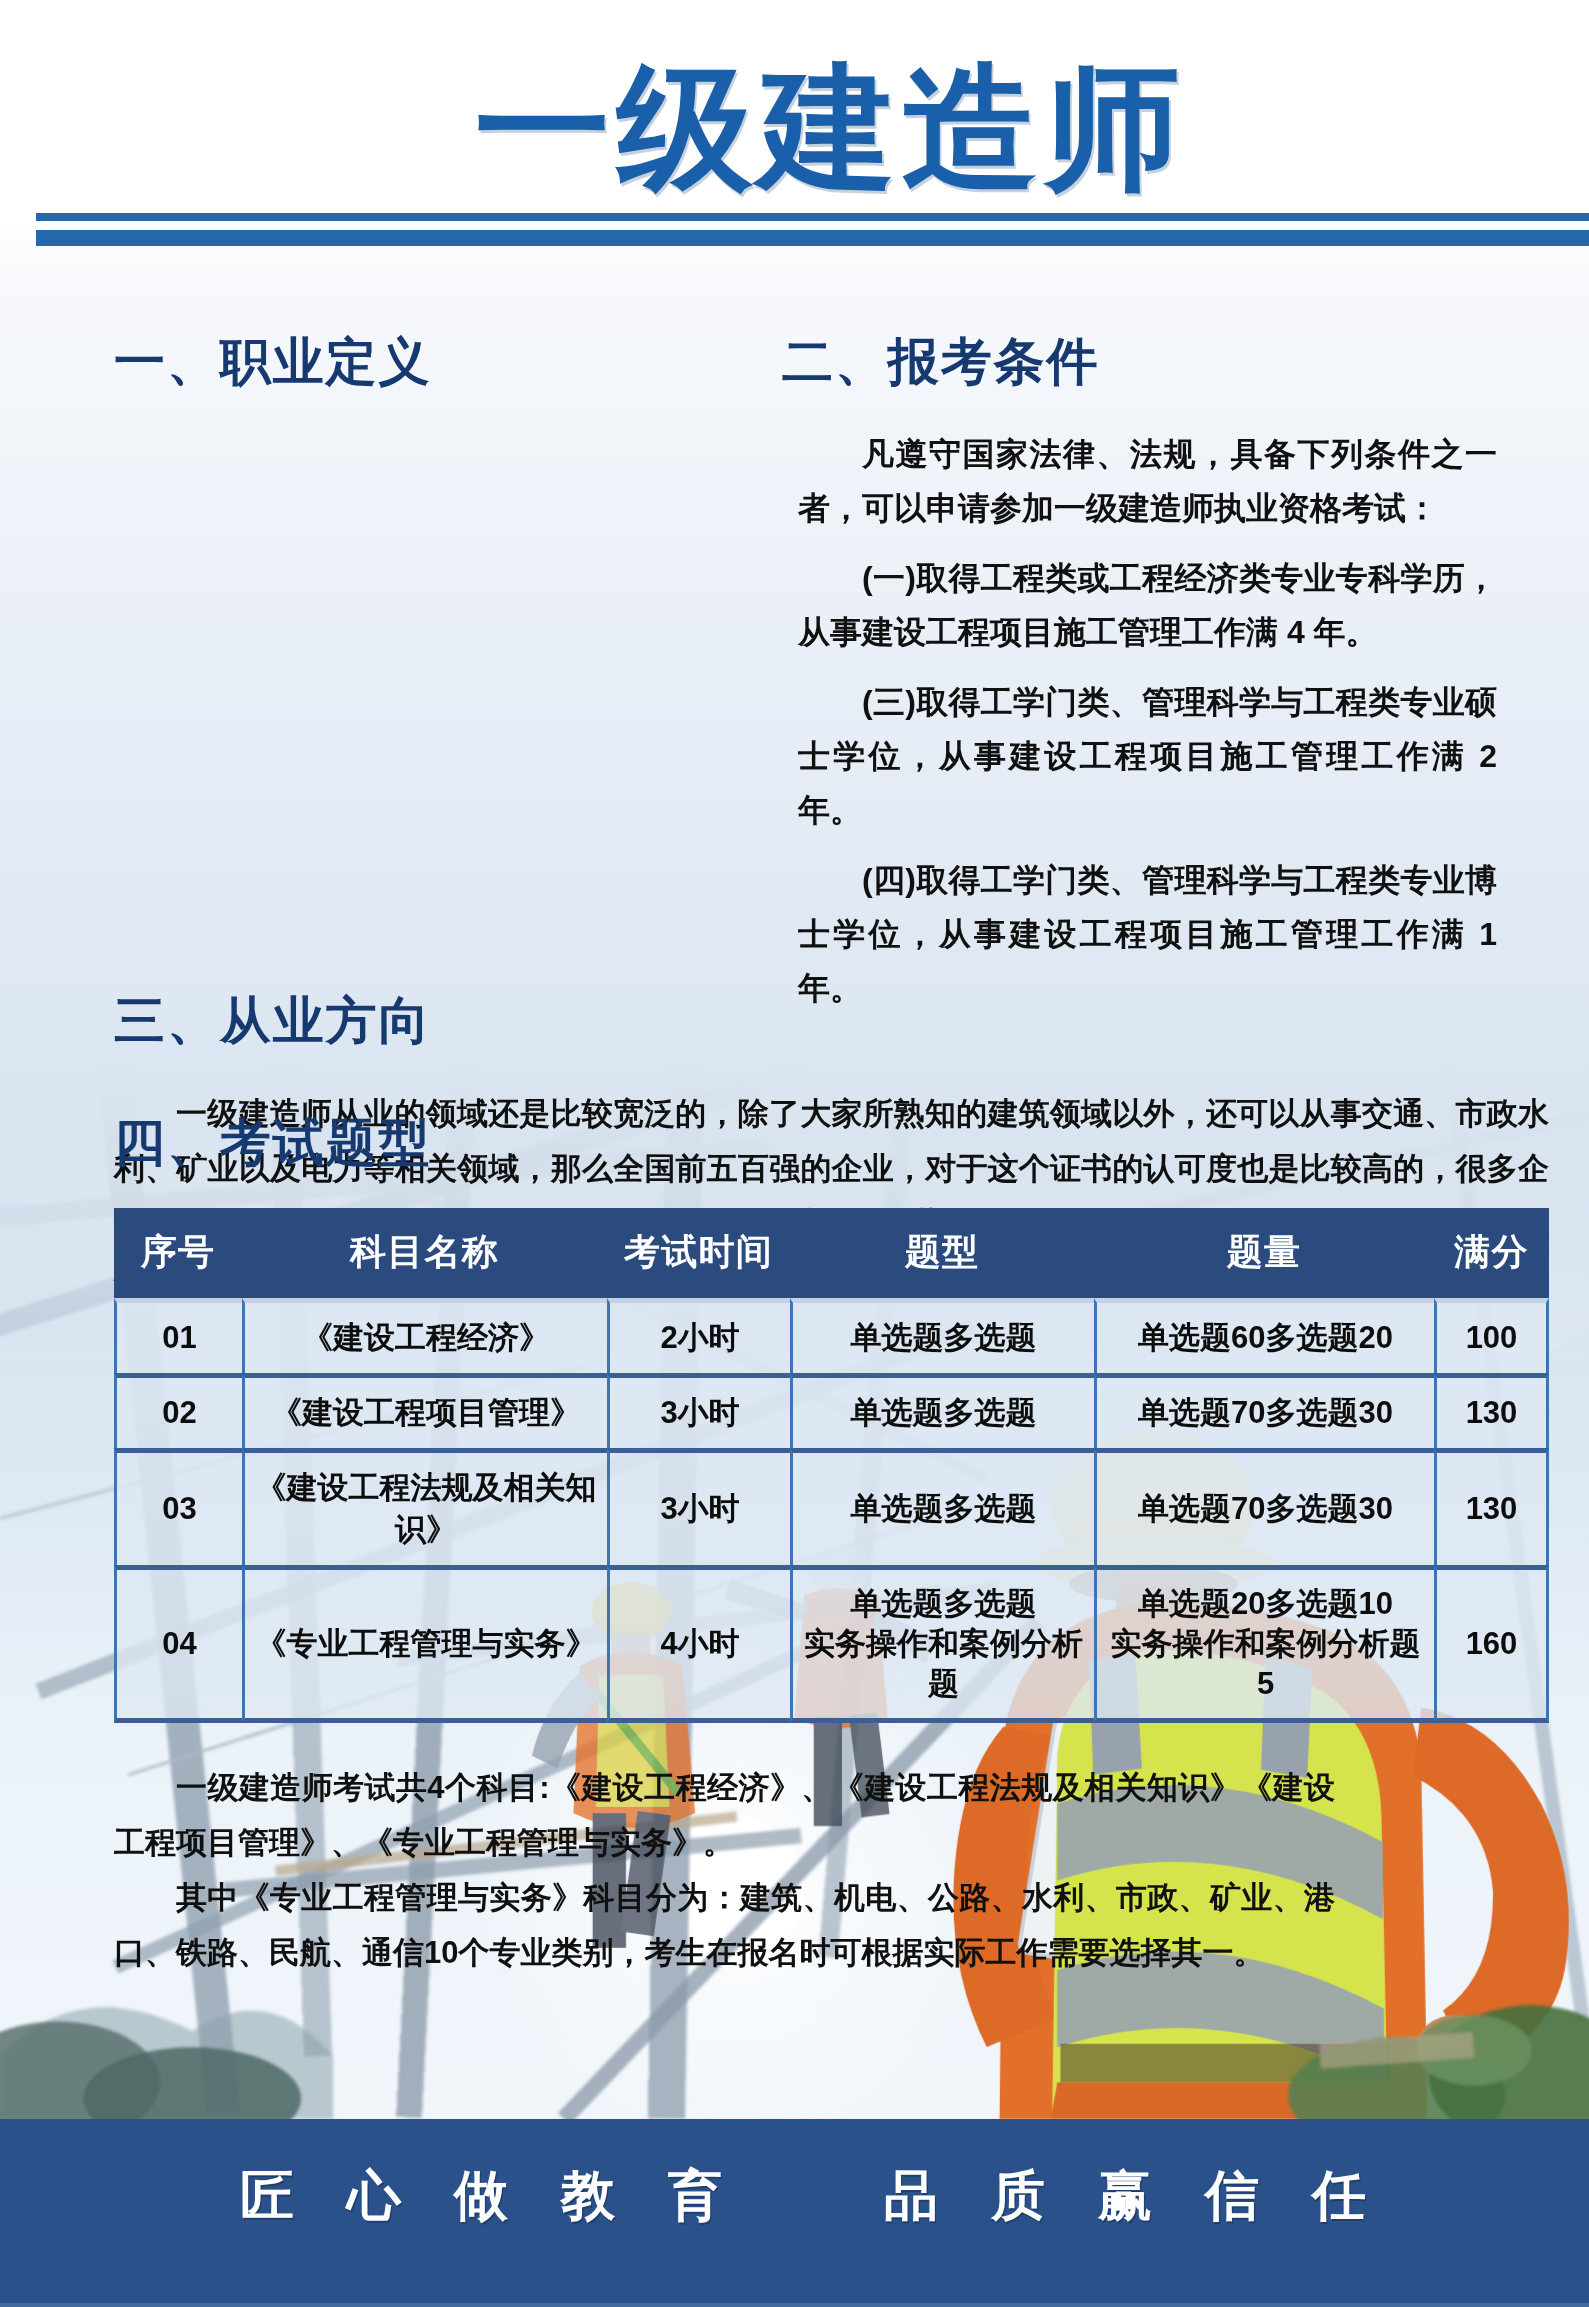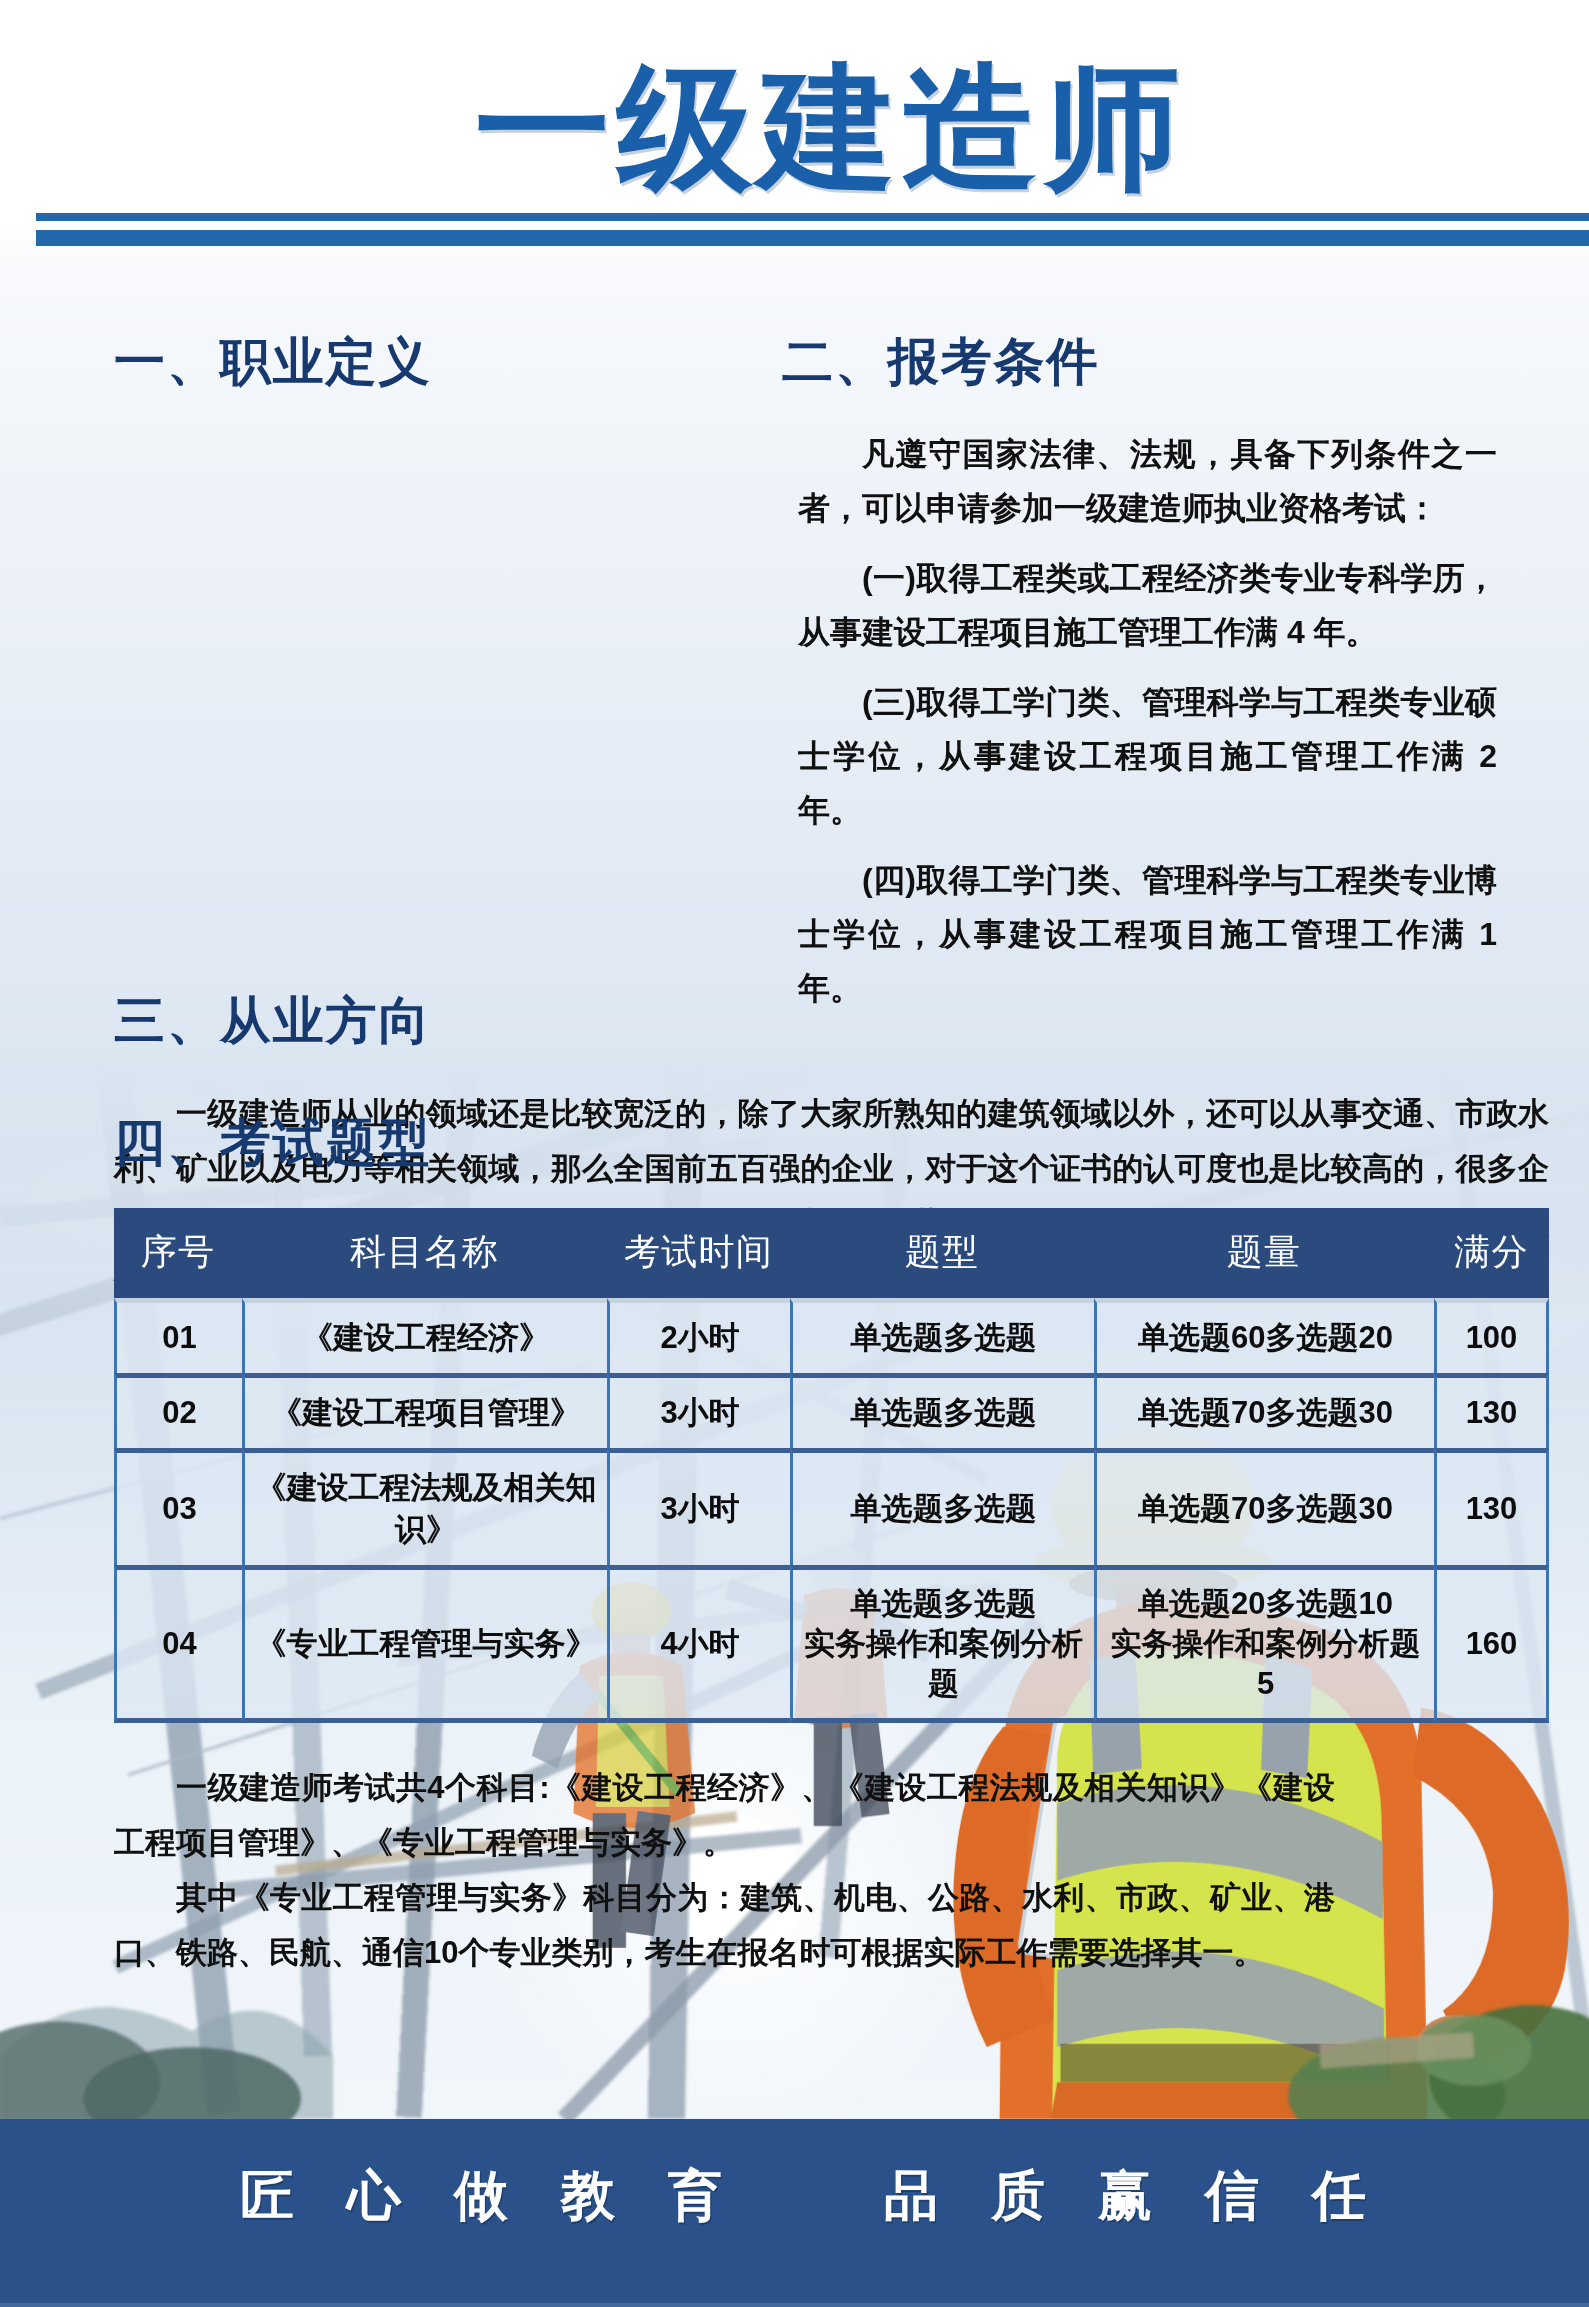--- a/index.html
+++ b/index.html
@@ -22,21 +22,21 @@
   .col-right{position:absolute;left:746px;top:328px;width:731px;}
   .col-right .body-t{font-size:32px;line-height:54px;}
   .col-right p{margin:16px;}
   
   .sec3{position:absolute;left:78px;top:987px;width:1435px;}
   .sec3 .body-t{font-size:31px;line-height:55px;}
   .red{color:#e8100c;}
   
   .sec4{position:absolute;left:78px;top:1109px;width:1221px;}
   table{width:1435px;table-layout:fixed;border-collapse:separate;border-spacing:0;margin-top:6.4px;}
-  th{background:#2b4a7d;color:#ffffff;font-size:36px;font-weight:400;height:90px;
+  th{background:#2b4a7d;color:#ffffff;font-size:36px;font-weight:700;height:90px;
      letter-spacing:1.3px;padding:0 3.8px;}
   td{background:rgba(222,232,244,.78);font-size:31px;font-weight:700;color:#0d0d0d;
      text-align:center;vertical-align:middle;padding:14px 5.1px;box-sizing:border-box;
      border-left:3.8px solid #3f74b2;}
   td:last-child{border-right:3.8px solid #3f74b2;}
   tbody tr td{border-top:5.8px solid #3b5f93;}
   tbody tr.first td{border-top:5.1px solid #c4d1e1;margin-left:16px;}
   tbody tr.last td{border-bottom:5.8px solid #3b5f93;}
   tbody tr.rows3 td{height:72px;}
   td .cl{line-height:40px;}

